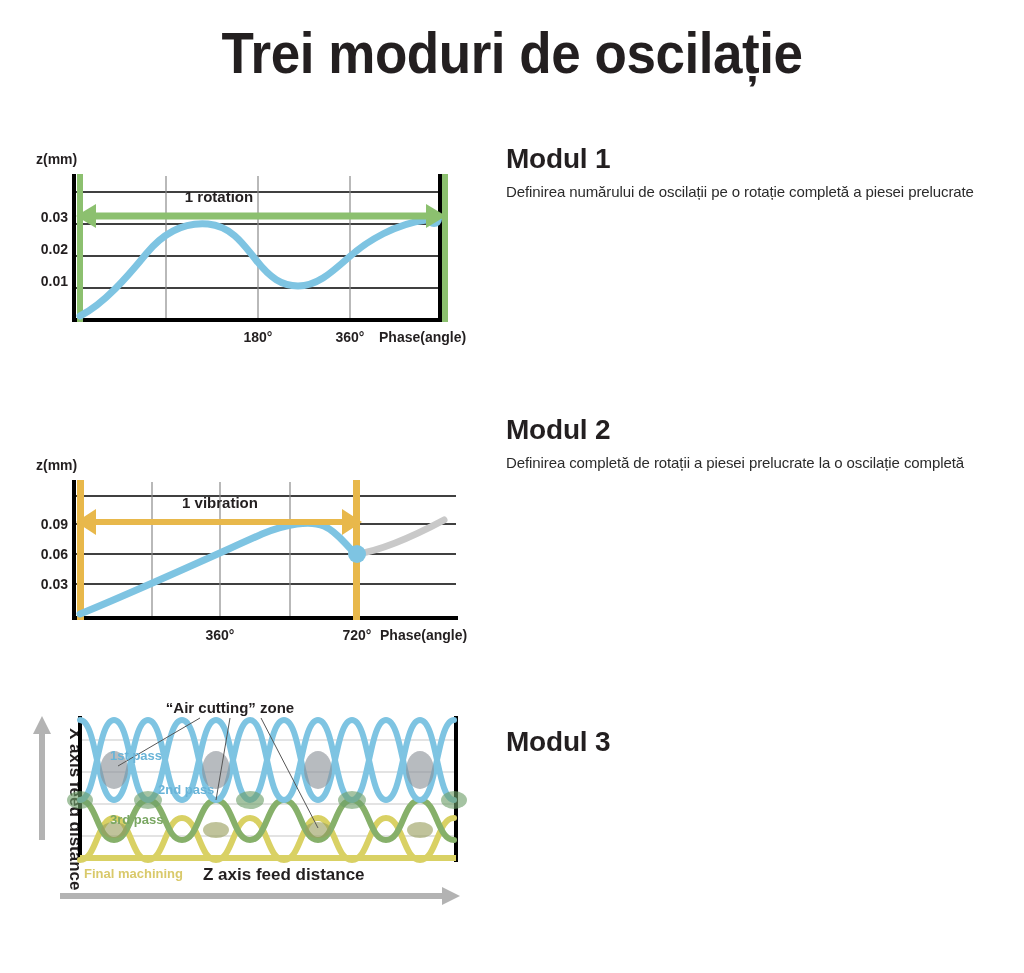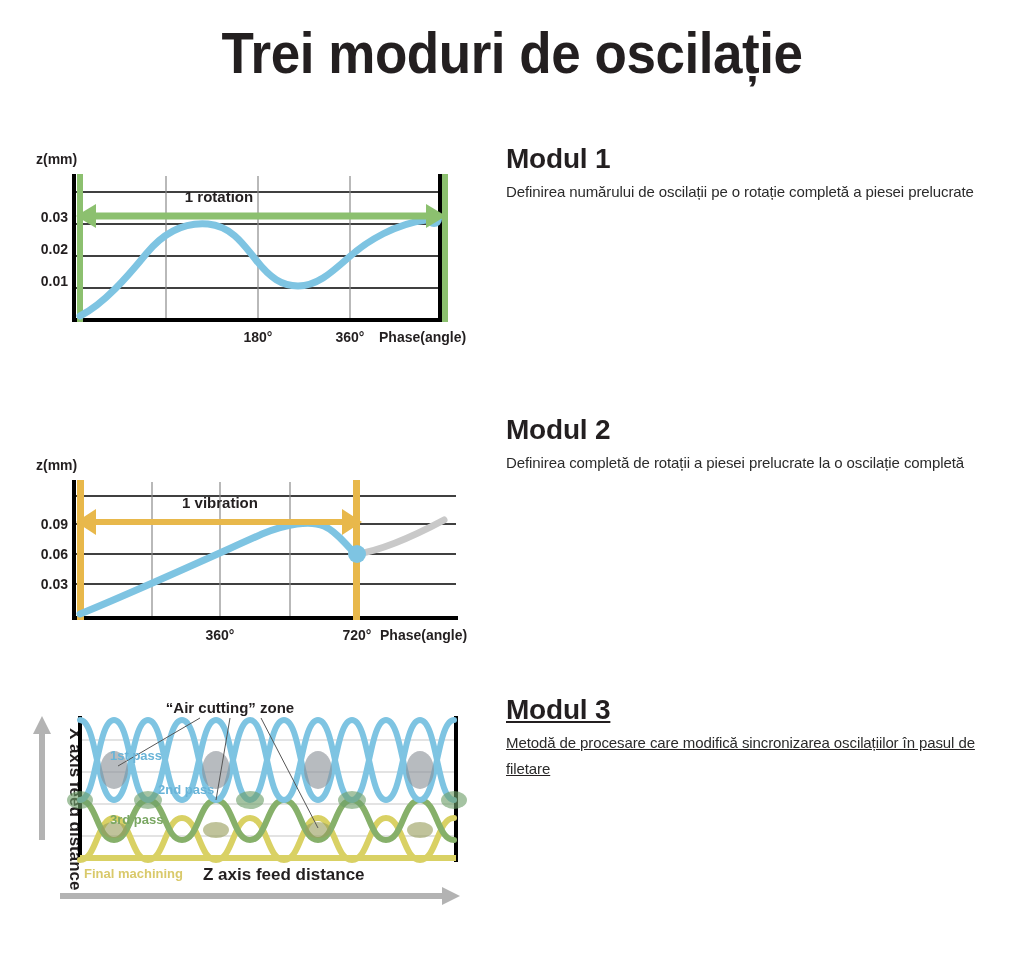--- a/index.html
+++ b/index.html
@@ -239,18 +239,17 @@
   <div class="textblock" style="top:142px;">
     <div class="mod-head">Modul 1</div>
     <p class="mod-sub">Definirea numărului de oscilații pe o rotație completă a piesei prelucrate</p>
   </div>
 
   <div class="textblock" style="top:407px;margin-top:6px;">
     <div class="mod-head">Modul 2</div>
     <p class="mod-sub">Definirea completă de rotații a piesei prelucrate la o oscilație completă</p>
   </div>
 
-  <div class="textblock" style="top:693px;text-decoration:underline;">
+  <div class="textblock" style="top:725px;">
     <div class="mod-head">Modul 3</div>
-    <p class="mod-sub">Metodă de procesare care modifică sincronizarea oscilațiilor în pasul de filetare</p>
   </div>
 
 </div>
 
 </body></html>

